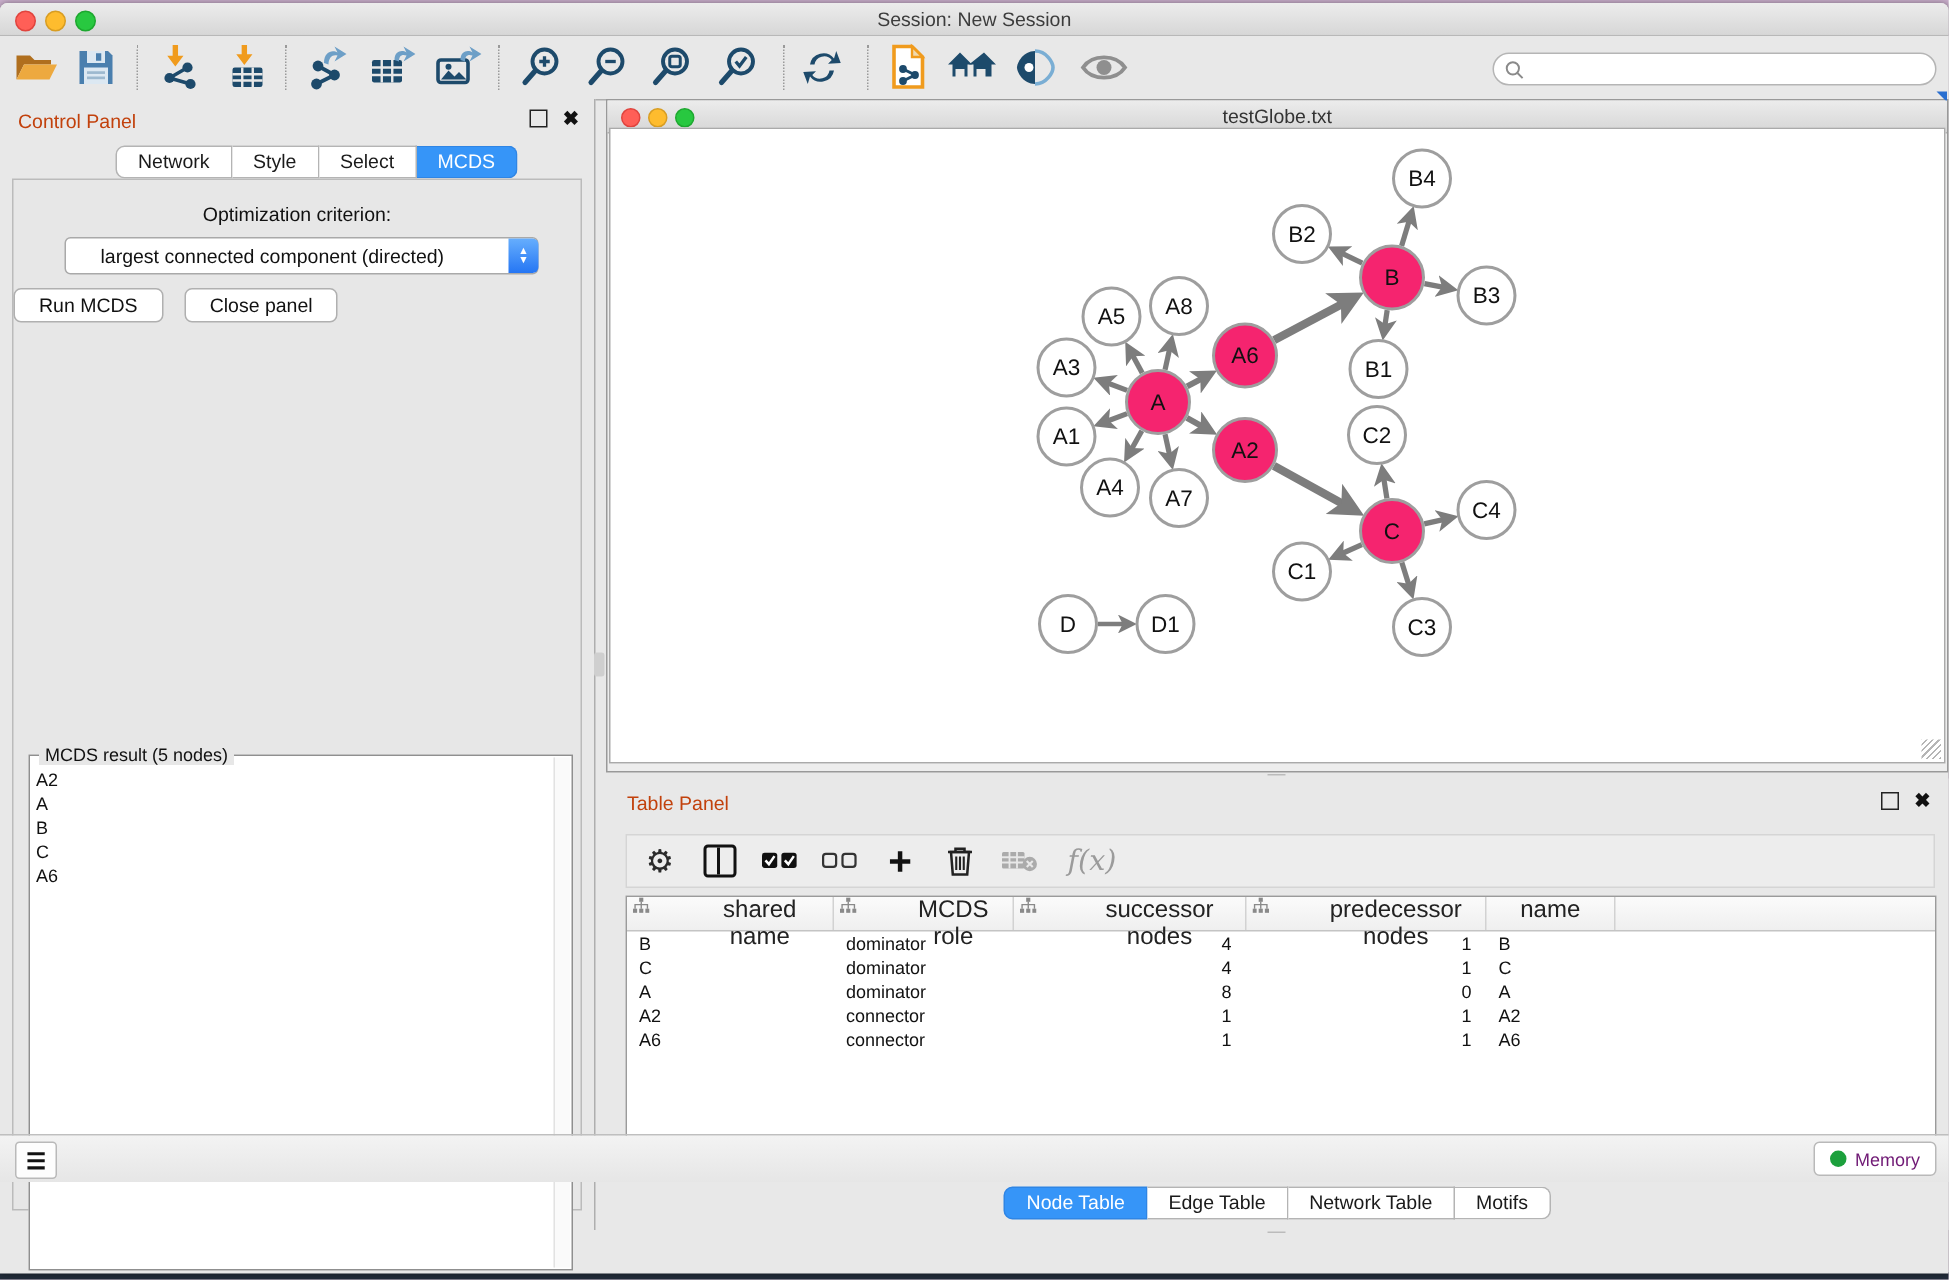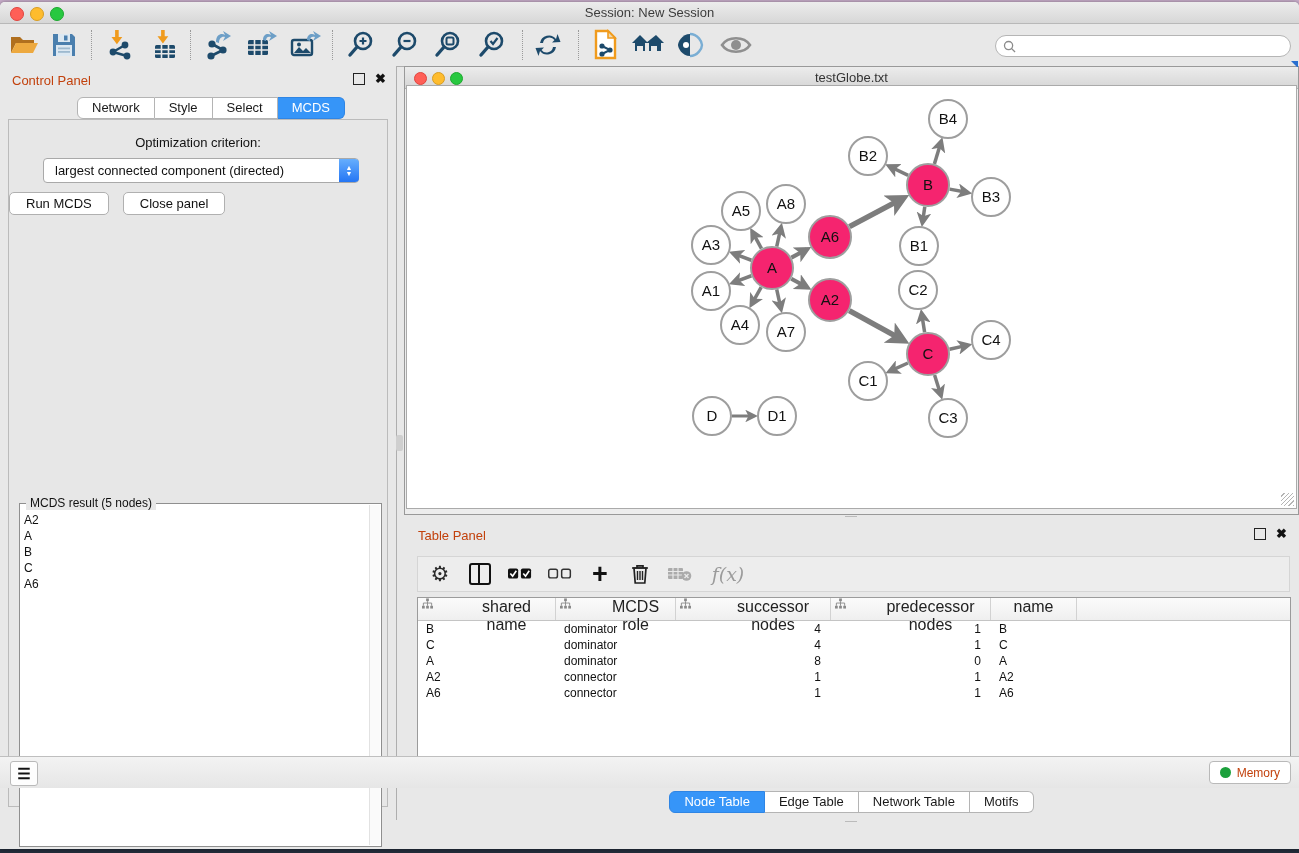--- a/index.html
+++ b/index.html
@@ -31,21 +31,21 @@
   .float-btn{width:10px;height:10px;border:1.5px solid #222;display:inline-block;}
   .close-btn{font-size:13px;font-weight:bold;color:#111;line-height:10px;}
   .cp-tabs{position:absolute;left:77px;top:31px;display:flex;}
   .seg-tab{height:20px;line-height:20px;padding:0 14px;font-size:13px;color:#1a1a1a;background:#fff;border:1px solid #b4b4b4;border-left:none;text-align:left;}
   .seg-tab:first-child{border-left:1px solid #b4b4b4;border-radius:6px 0 0 6px;}
   .seg-tab:last-child{border-radius:0 6px 6px 0;}
   .seg-tab.active{background:#3695f8;border-color:#2f85e4;color:#fff;}
   .cp-body{position:absolute;left:8px;top:53px;width:378px;height:686px;border:1px solid #bbb;background:#e7e7e7;}
   .opt-label{position:absolute;left:0;right:0;top:15px;text-align:center;font-size:13px;color:#111;}
   .dropdown{position:absolute;left:34px;top:38px;width:314px;height:23px;background:#fff;border:1px solid #a9a9a9;border-radius:4px;display:flex;align-items:center;}
-  .dropdown .dd-text{flex:1;font-size:13px;color:#111;padding-left:11px;white-space:nowrap;overflow:hidden;}
+  .dropdown .dd-text{flex:1;font-size:13px;color:#111;padding-left:23px;white-space:nowrap;overflow:hidden;}
   .dd-stepper{width:20px;height:23px;margin-right:-1px;border-radius:0 4px 4px 0;background:linear-gradient(#66aefd,#2576f4);display:flex;flex-direction:column;align-items:center;justify-content:center;color:#fff;font-size:7px;line-height:6px;}
   .cp-buttons{position:absolute;left:0;right:0;top:72px;display:flex;justify-content:flex-start;gap:14px;}
   .push-btn{height:21px;line-height:21px;padding:0 16px;background:#fff;border:1px solid #b0b0b0;border-radius:5px;font-size:13px;color:#111;}
   .result-box{position:absolute;left:10px;top:383px;width:361px;height:342px;border:1px solid #8f8f8f;background:#fff;}
   .result-legend{position:absolute;left:6px;top:-8px;background:#e7e7e7;padding:0 4px;font-size:12px;color:#111;}
   .result-list{position:absolute;left:2px;top:8px;right:12px;bottom:2px;font-size:12px;color:#111;line-height:16px;padding-left:2px;overflow:hidden;}
   .result-scroll{position:absolute;right:1px;top:1px;bottom:1px;width:10px;background:#fafafa;border-left:1px solid #e2e2e2;}
   
   .net-window{position:absolute;left:404px;top:64px;width:895px;height:449px;background:#ededed;border:1px solid #999;box-sizing:border-box;}
   .net-titlebar{position:absolute;left:0;top:0;right:0;height:21px;background:linear-gradient(#ececec,#d6d6d6);border-bottom:1px solid #b0b0b0;}
@@ -74,21 +74,21 @@
   .trow{display:flex;height:16px;font-size:12px;color:#111;}
   .td{box-sizing:border-box;padding:0 8px;white-space:nowrap;overflow:hidden;line-height:16px;}
   .td.num{text-align:right;padding-right:10px;}
   .tp-tabs{position:absolute;left:0;right:0;top:272px;display:flex;justify-content:center;}
   
   .statusbar{position:absolute;left:0;top:754px;width:100%;height:31px;background:linear-gradient(#f3f3f3,#e6e6e6);border-top:1px solid #bfbfbf;}
   .list-btn{position:absolute;left:10px;top:4px;width:26px;height:23px;background:#fdfdfd;border:1px solid #b9b9b9;border-radius:3px;display:flex;align-items:center;justify-content:center;}
   .list-glyph{font-size:15px;color:#111;font-weight:bold;}
   .memory-btn{position:absolute;right:8px;top:4px;height:21px;background:#fff;border:1px solid #b9b9b9;border-radius:4px;display:flex;align-items:center;padding:0 10px;gap:6px;}
   .memory-dot{width:11px;height:11px;border-radius:50%;background:#1ca03c;}
-  .memory-label{font-size:12px;color:#c2410c;}
+  .memory-label{font-size:12px;color:#701a75;}
   svg{display:block;}
 </style>
 </head>
 <body>
 
 <div class="desktop-strip-bottom"></div>
 
 <div class="app-window">
 
   <div class="titlebar">

